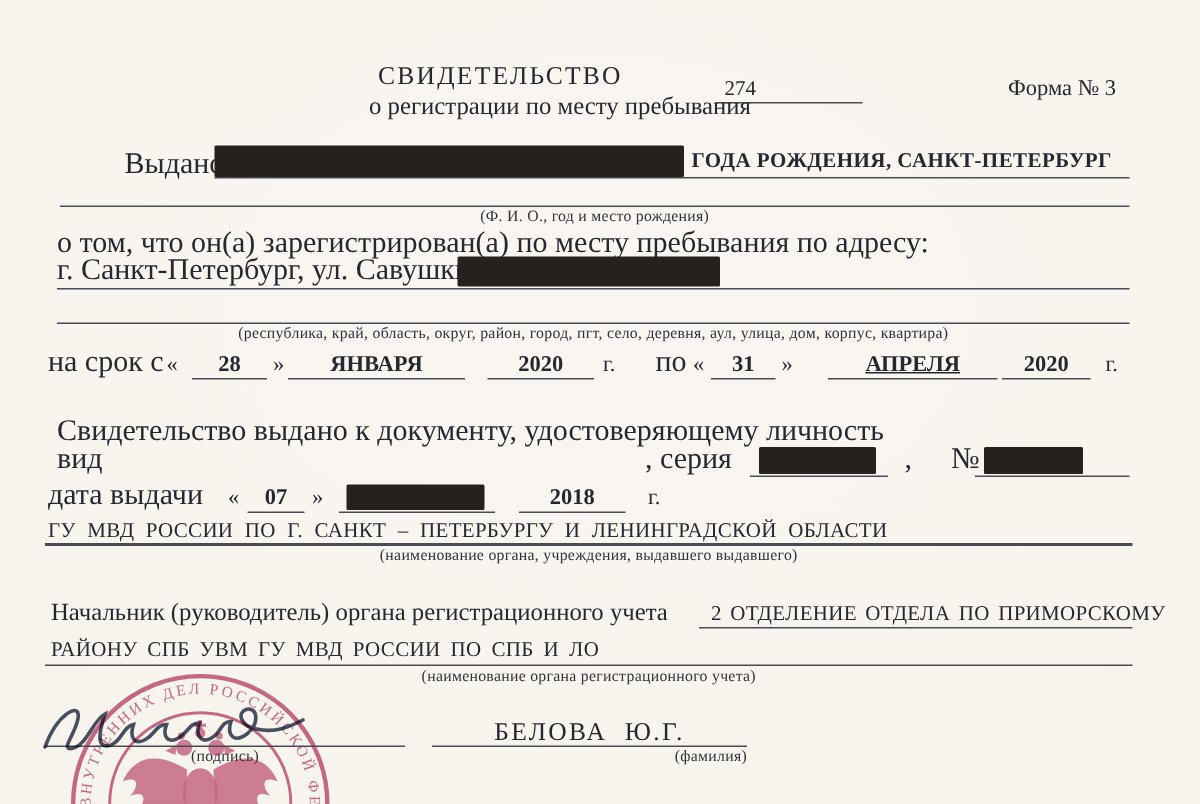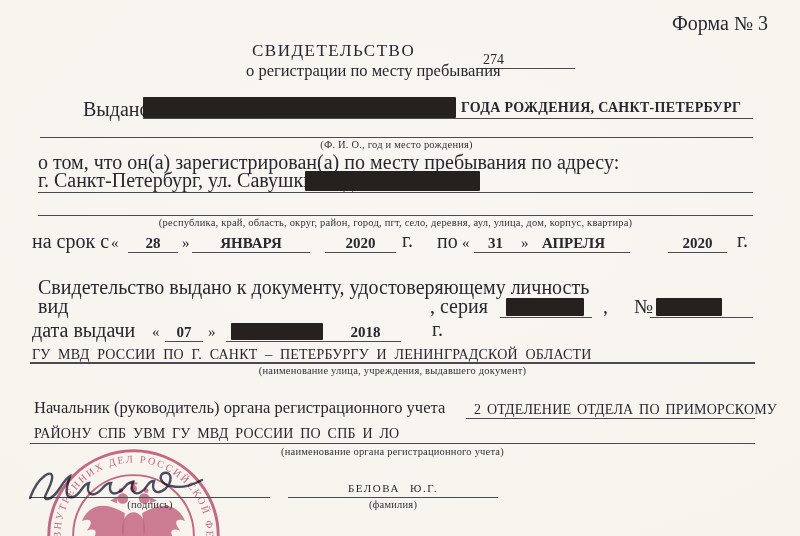--- a/index.html
+++ b/index.html
@@ -9,21 +9,21 @@
   html,body{margin:0;padding:0;}
   body{
     width:800px;height:536px;position:relative;overflow:hidden;
     background:radial-gradient(130% 130% at 50% 38%, #f9f6f1 0%, var(--paper) 60%, #f0ece4 100%);
     font-family:"Liberation Serif","DejaVu Serif",serif;
     color:var(--ink);
   }
   .abs{position:absolute;}
   .t17{font-size:20px;line-height:1.1;}
   .t16{font-size:16.5px;line-height:1.1;}
-  .t15{font-size:20px;}
+  .t15{font-size:15px;margin-top:39px;}
   .t14u{font-size:14px;letter-spacing:.2px;}
   .b{font-weight:bold;}
   .ln{border-bottom:1.5px solid var(--line);}
   .ln2{border-bottom:2px solid var(--line);}
   .bar{background:var(--redaction);border-radius:1px;}
   .cap{font-size:10.5px;letter-spacing:.2px;text-align:center;color:#31313a;white-space:nowrap;}
   .cell{position:absolute;bottom:0;text-align:center;border-bottom:1.5px solid var(--line);}
   .cell .v{font-weight:bold;font-size:15px;}
   .row{position:absolute;}
   .q{font-size:15px;}
@@ -61,21 +61,21 @@
   <span class="abs q" style="left:111px;bottom:1px;">«</span>
   <span class="cell" style="left:128px;width:50px;"><span class="v">28</span></span>
   <span class="abs q" style="left:182px;bottom:1px;">»</span>
   <span class="cell" style="left:192px;width:118px;"><span class="v">ЯНВАРЯ</span></span>
   <span class="cell" style="left:325px;width:71px;"><span class="v">2020</span></span>
   <span class="abs t15" style="left:402px;bottom:1px;">г.</span>
   <span class="abs t17" style="left:437px;bottom:1px;">по</span>
   <span class="abs q" style="left:462px;bottom:1px;">«</span>
   <span class="cell" style="left:474px;width:43px;"><span class="v">31</span></span>
   <span class="abs q" style="left:521px;bottom:1px;">»</span>
-  <span class="cell" style="left:517px;width:113px;"><span class="v">АПРЕЛЯ</span></span>
+  <span class="cell" style="left:552px;width:113px;text-decoration:underline;"><span class="v">АПРЕЛЯ</span></span>
   <span class="cell" style="left:668px;width:59px;"><span class="v">2020</span></span>
   <span class="abs t15" style="left:737px;bottom:1px;">г.</span>
 </div>
 
 <div class="abs t17 nowrap" style="left:38px;top:276px;text-align:right;">Свидетельство выдано к документу, удостоверяющему личность</div>
 
 <div class="row" style="left:0;top:296px;width:800px;height:22px;">
   <span class="abs t17" style="left:38px;bottom:1px;">вид</span>
   <span class="abs t17" style="left:430px;bottom:1px;">, серия</span>
   <span class="cell" style="left:500px;width:92px;">
@@ -89,27 +89,27 @@
 </div>
 
 <div class="row" style="left:0;top:322px;width:800px;height:20px;padding-left:20px;">
   <span class="abs t17" style="left:32px;bottom:1px;">дата выдачи</span>
   <span class="abs q" style="left:152px;bottom:1px;">«</span>
   <span class="cell" style="left:165px;width:38px;"><span class="v">07</span></span>
   <span class="abs q" style="left:208px;bottom:1px;">»</span>
   <span class="cell" style="left:226px;width:104px;">
       <span class="bar" style="position:absolute;left:5px;bottom:1px;width:92px;height:17px;"></span>
     </span>
-  <span class="cell" style="left:330px;width:71px;margin-top:41px;"><span class="v">2018</span></span>
+  <span class="cell" style="left:346px;width:71px;margin-top:41px;"><span class="v">2018</span></span>
   <span class="abs t15" style="left:432px;bottom:1px;">г.</span>
 </div>
 
 <div class="abs ln2" style="left:30px;top:344px;width:725px;height:18px;"></div>
 <div class="abs t14u nowrap" style="left:32px;top:347px;word-spacing:4px;">ГУ МВД РОССИИ ПО Г. САНКТ – ПЕТЕРБУРГУ И ЛЕНИНГРАДСКОЙ ОБЛАСТИ</div>
-<div class="abs cap" style="left:30px;top:365px;width:725px;">(наименование улица, учреждения, выдавшего документ)</div>
+<div class="abs cap" style="left:30px;top:365px;width:725px;">(наименование органа, учреждения, выдавшего выдавшего)</div>
 
 <div class="abs t16 nowrap" style="left:34px;top:399px;">Начальник (руководитель) органа регистрационного учета</div>
 <div class="abs ln" style="left:466px;top:401px;width:289px;height:17px;"></div>
 <div class="abs t14u nowrap" style="left:474px;top:402px;word-spacing:2px;">2 ОТДЕЛЕНИЕ ОТДЕЛА ПО ПРИМОРСКОМУ</div>
 <div class="abs ln" style="left:30px;top:424px;width:725px;height:19px;"></div>
 <div class="abs t14u nowrap" style="left:34px;top:426px;word-spacing:3px;">РАЙОНУ СПБ УВМ ГУ МВД РОССИИ ПО СПБ И ЛО</div>
 <div class="abs cap" style="left:30px;top:446px;width:725px;">(наименование органа регистрационного учета)</div>
 
 <svg class="abs blend" style="left:41px;top:443px;opacity:.92;" width="185" height="185" viewBox="0 0 190 190">
   <defs>
@@ -147,15 +147,15 @@
   </g>
 </svg>
 
 <div class="abs ln" style="left:30px;top:478px;width:240px;height:19px;"></div>
 <svg class="abs blend" style="left:26px;top:462px;" width="180" height="44" viewBox="0 0 180 44">
   <path d="M4,36 C12,14 28,5 26,17 C24,28 14,38 22,37 C32,35 36,18 44,14 C40,26 38,37 47,35 C55,33 56,22 63,21 C60,30 64,35 71,31 C78,27 78,21 85,21 C82,29 86,34 93,30 C100,26 100,20 107,20 C104,28 108,34 115,30 C122,26 121,19 128,19 C125,28 130,34 139,27 C147,20 146,9 138,11 C132,13 134,22 145,24 C158,27 168,22 176,18" fill="none" stroke="var(--signature_ink)" stroke-width="2.4" stroke-linecap="round" opacity=".92"></path>
 </svg>
 <div class="abs cap" style="left:30px;top:499px;width:240px;z-index:5;">(подпись)</div>
 
 <div class="abs ln" style="left:288px;top:478px;width:210px;height:19px;text-align:center;">
-  <span style="font-size:11px;letter-spacing:1.5px;word-spacing:6px;">БЕЛОВА Ю.Г.</span>
+  <span style="font-size:17px;letter-spacing:1.5px;word-spacing:6px;">БЕЛОВА Ю.Г.</span>
 </div>
-<div class="abs cap" style="left:288px;top:499px;width:210px;">(фамилия)</div>
+<div class="abs cap" style="left:288px;top:499px;width:210px;text-align:right;">(фамилия)</div>
 
 </body></html>

